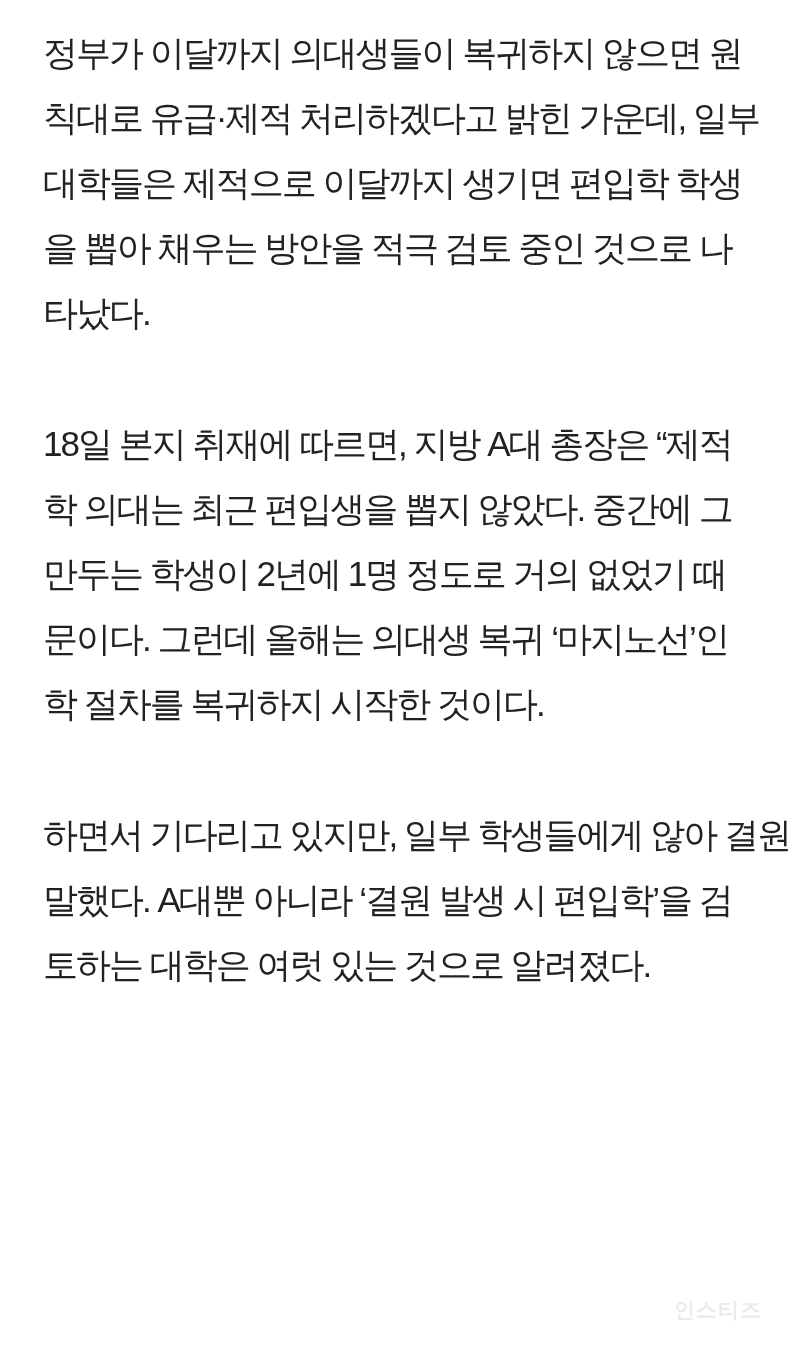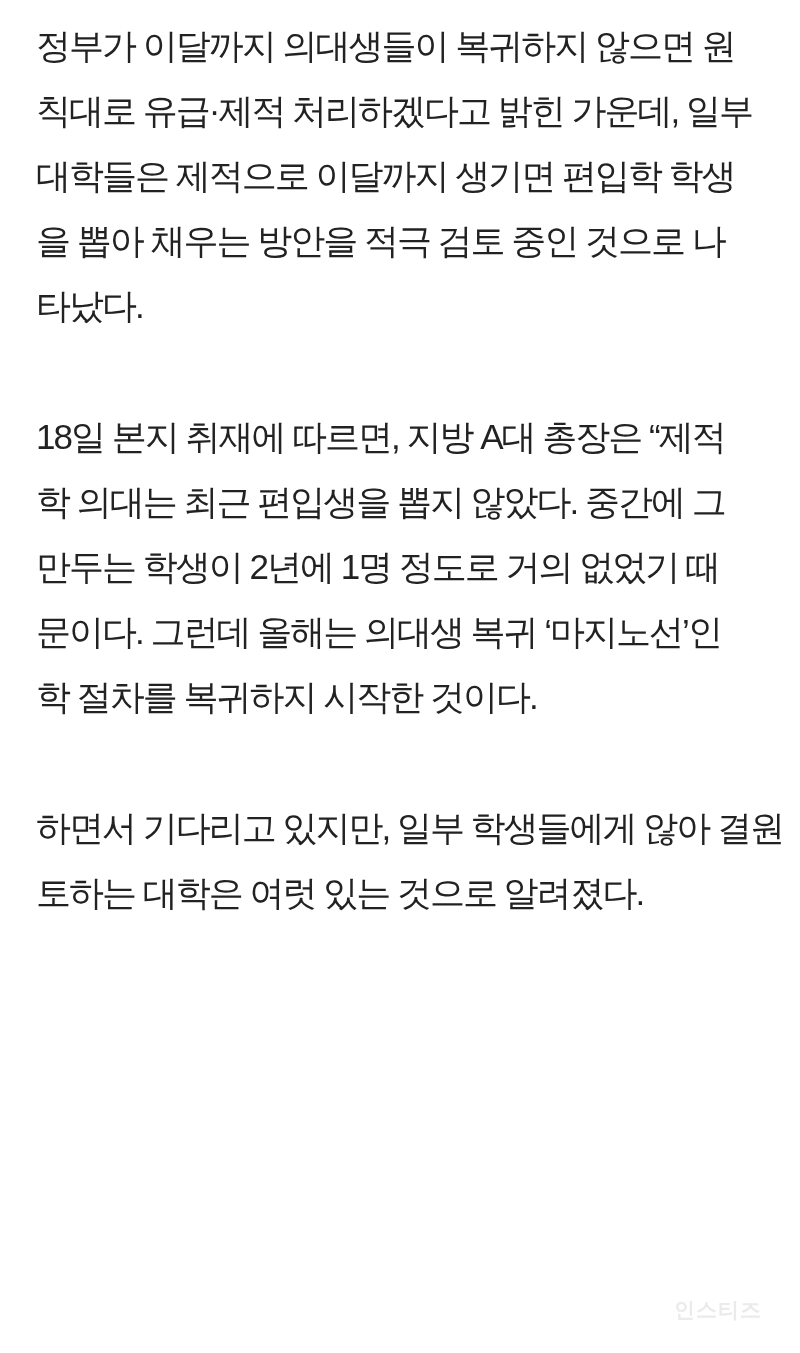--- a/index.html
+++ b/index.html
@@ -11,21 +11,21 @@
     height: 1353px;
     position: relative;
     background: #ffffff;
     overflow: hidden;
     font-family: "Liberation Sans", sans-serif;
   }
   .article {
     padding: 13px 0 0 36px;
   }
   .para {
-    margin: 0;
+    margin: 7px;
   }
   .para + .para {
     margin-top: 66px;
   }
   .line {
     margin: 0;
     padding: 0;
     font-size: 35px;
     line-height: 65px;
     letter-spacing: -2px;
@@ -61,18 +61,19 @@
   <section class="para">
     <p class="line">18일 본지 취재에 따르면, 지방 A대 총장은 “제적</p>
     <p class="line">학 의대는 최근 편입생을 뽑지 않았다. 중간에 그</p>
     <p class="line">만두는 학생이 2년에 1명 정도로 거의 없었기 때</p>
     <p class="line">문이다. 그런데 올해는 의대생 복귀 ‘마지노선’인</p>
     <p class="line">학 절차를 복귀하지 시작한 것이다.</p>
   </section>
 
   <section class="para">
     <p class="line">하면서 기다리고 있지만, 일부 학생들에게 않아 결원</p>
+    <p class="line">말했다. A대뿐 아니라 ‘결원 발생 시 편입학’을 검</p>
     <p class="line">토하는 대학은 여럿 있는 것으로 알려졌다.</p>
   </section>
 
 </main>
 
 <div class="watermark">인스티즈</div>
 
 </body></html>

